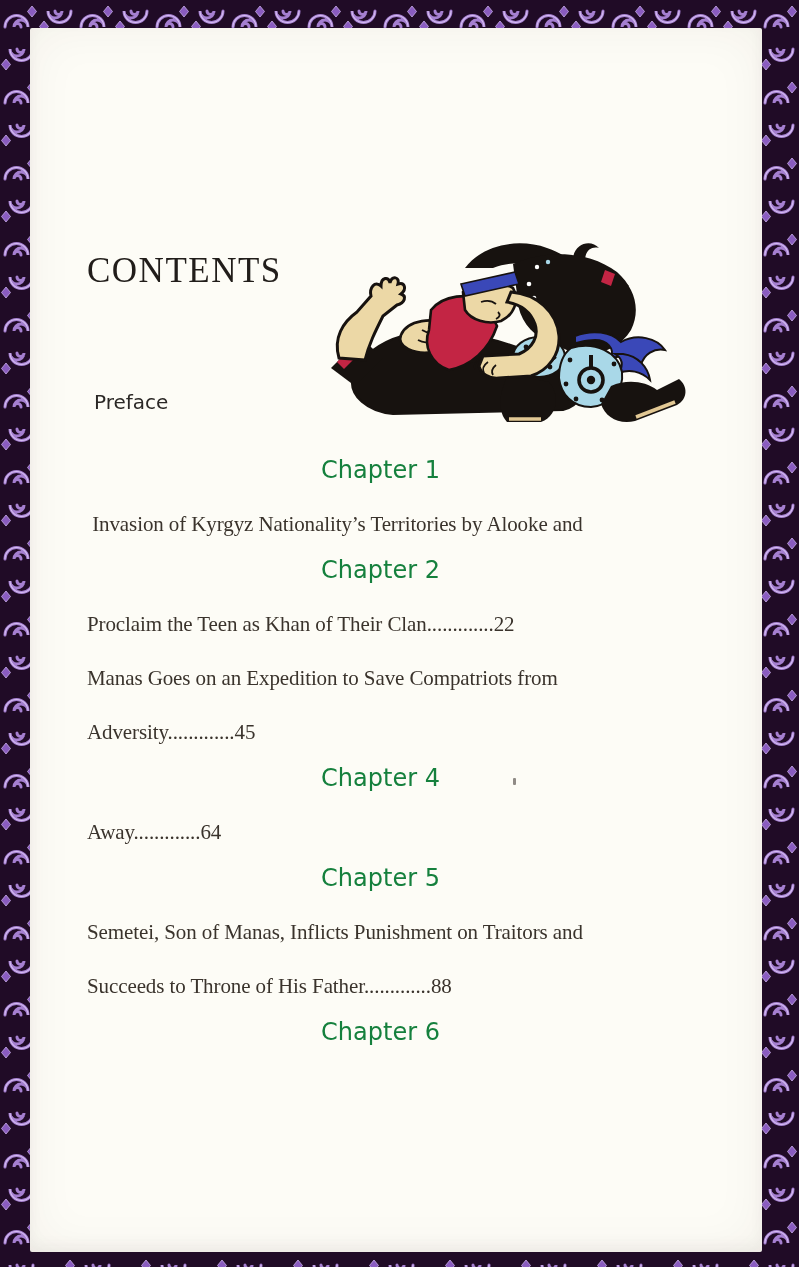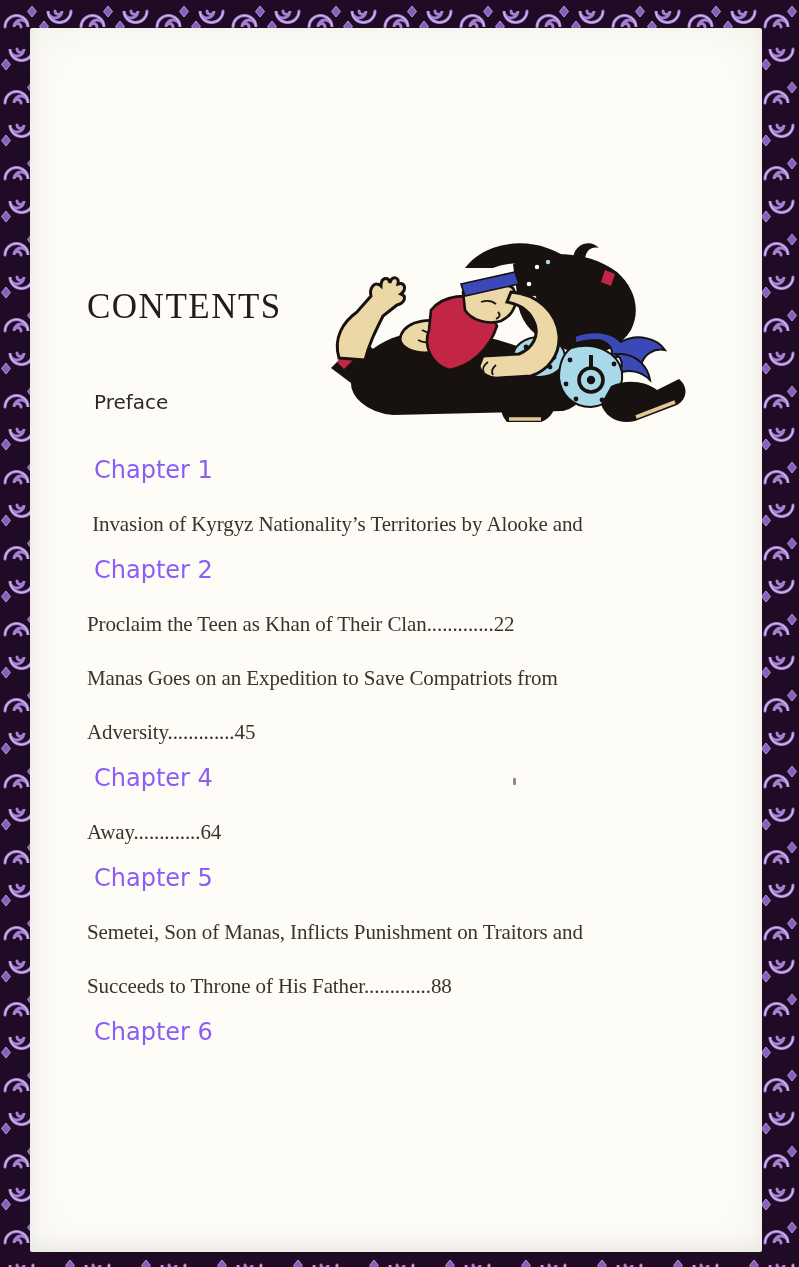--- a/index.html
+++ b/index.html
@@ -13,35 +13,35 @@
   
   .page{
     position:absolute;left:30px;top:28px;right:37px;bottom:15px;
     background:#fdfcf6;
     box-shadow:inset 0 0 50px rgba(60,40,20,0.05), inset 0 -6px 14px rgba(60,40,60,0.06);
     border-radius:2px;
   }
   .title{
     position:absolute;left:57px;top:223px;
     font-family:"Liberation Serif",serif;
-    font-size:35px;letter-spacing:1.5px;color:#211d1a;font-weight:400;margin-top:36px;
+    font-size:35px;letter-spacing:1.5px;color:#211d1a;font-weight:400;
   }
   .preface{
     position:absolute;left:64px;top:362px;
     font-family:"DejaVu Sans","Liberation Sans",sans-serif;
     font-size:20px;color:#2b2826;
   }
   .chapters{
     position:absolute;left:57px;top:427px;width:580px;
   }
   .chapter{margin-bottom:16px;}
   .chapter-heading{
     font-family:"DejaVu Sans","Liberation Sans",sans-serif;
-    font-size:24px;line-height:30px;color:#8b5cf6;
-    padding-left:7px;margin-bottom:2px;
+    font-size:24px;line-height:30px;color:#15803d;
+    padding-left:7px;margin-bottom:2px;text-align:center;
   }
   .toc-line{
     font-family:"Liberation Serif",serif;
     font-size:21px;line-height:30px;color:#3a332c;
     letter-spacing:-0.1px;white-space:pre-wrap;margin-top:24px;
   }
   .illustration{
     position:absolute;left:293px;top:208px;width:372px;height:194px;
   }
   .speckle{

